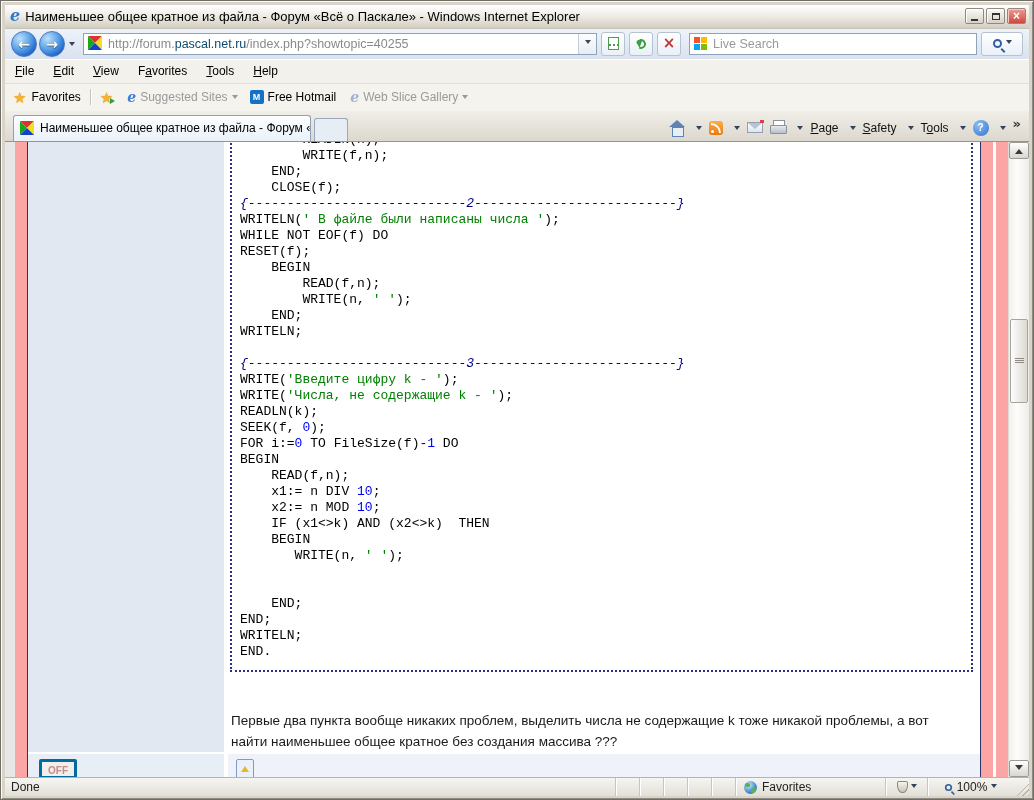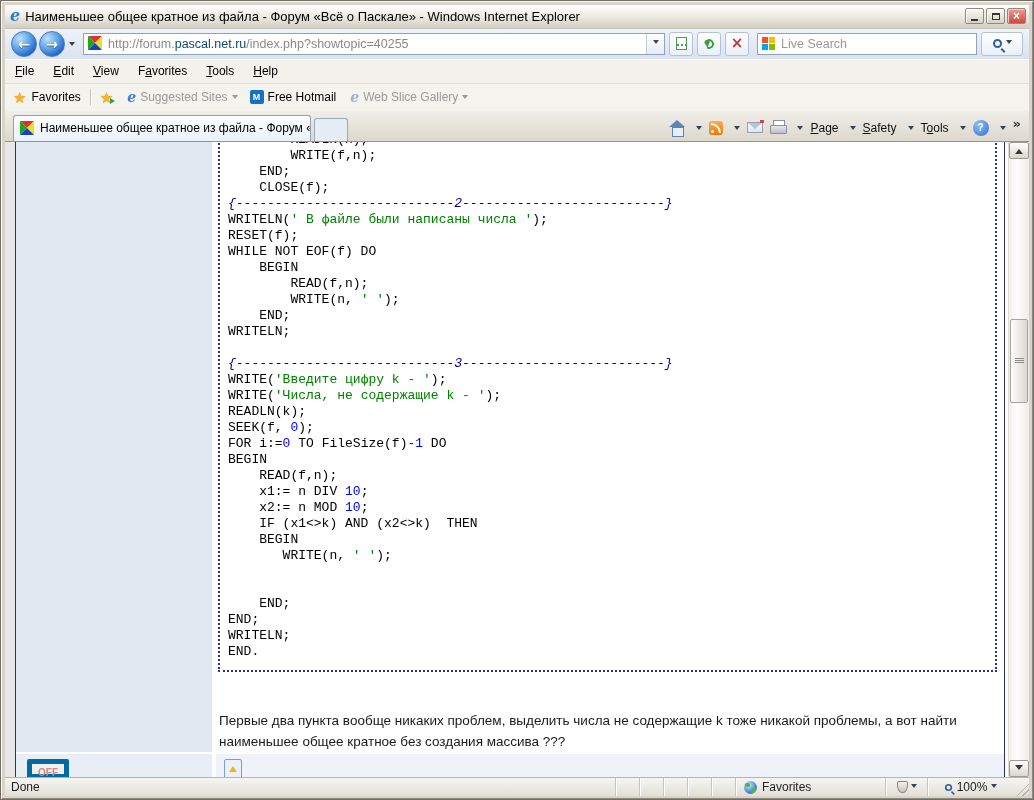--- a/index.html
+++ b/index.html
@@ -40,21 +40,21 @@
   .addr-dd{margin-left:auto;width:18px;height:20px;border-left:1px solid #C4CEDA;
     background:linear-gradient(#FDFEFF,#E7EDF5);display:grid;place-items:center;flex:0 0 auto;}
   .tbtn{width:24px;height:24px;margin-left:4px;border:1px solid #B4C2D4;border-radius:3px;
     background:linear-gradient(#FFFFFF,#E9F0F8);display:grid;place-items:center;flex:0 0 auto;}
   .cmp{width:11px;height:13px;background:#fff;border:1px solid #4E9A50;position:relative;}
   .cmp::after{content:'';position:absolute;left:0;right:0;top:6px;height:2px;
     background:repeating-linear-gradient(90deg,#4E9A50 0 2px,#fff 2px 4px);}
   .rfs{width:10px;height:10px;border:2px solid #3A9E3A;border-radius:50%;border-left-color:transparent;position:relative;transform:rotate(-20deg);}
   .rfs::after{content:'';position:absolute;left:-5px;top:-4px;border:4px solid transparent;border-right:5px solid #3A9E3A;transform:rotate(40deg);}
   .stopx{color:#C23636;font:bold 15px/15px "DejaVu Sans",sans-serif;}
-  .search{width:220px;height:22px;margin-left:8px;border:1px solid #8EA3B8;background:#fff;
+  .search{width:288px;height:22px;margin-left:8px;border:1px solid #8EA3B8;background:#fff;
     display:flex;align-items:center;padding:0 4px;flex:0 0 auto;}
   .winflag{width:13px;height:13px;flex:0 0 auto;margin-right:4px;display:grid;grid-template-columns:6px 6px;grid-gap:1px;}
   .winflag i{width:6px;height:6px;}
   .wf1{background:#F35325;}.wf2{background:#81BC06;}.wf3{background:#05A6F0;}.wf4{background:#FFBA08;}
   .search input{border:none;outline:none;flex:1;font:12.5px "Liberation Sans",sans-serif;color:#000;min-width:0;background:transparent;}
   .search input::placeholder{color:#9A9A9A;opacity:1;}
   .searchbtn{width:42px;height:24px;margin-left:4px;border:1px solid #B4C2D4;border-radius:3px;
     background:linear-gradient(#FFFFFF,#E9F0F8);display:flex;align-items:center;justify-content:center;gap:4px;flex:0 0 auto;}
   .mag{width:9px;height:9px;border:2px solid #2F5FA0;border-radius:50%;position:relative;}
   .mag::after{content:'';position:absolute;width:2px;height:5px;background:#2F5FA0;left:7px;top:7px;transform:rotate(-45deg);}
@@ -90,21 +90,21 @@
   .rss::after{content:'';position:absolute;left:2px;bottom:2px;width:8px;height:8px;border-top:2px solid #fff;border-right:2px solid #fff;border-radius:0 100% 0 0;}
   .mail{width:16px;height:11px;background:linear-gradient(#FEFEFE,#DEE4EC);border:1px solid #93A0B0;position:relative;}
   .mail::before{content:'';position:absolute;left:0;top:0;width:0;height:0;border-left:7px solid transparent;border-right:7px solid transparent;border-top:6px solid #B9C4D2;}
   .mail::after{content:'';position:absolute;right:-2px;top:-3px;width:4px;height:3px;background:#D04545;}
   .prn{position:relative;width:16px;height:13px;}
   .prn::before{content:'';position:absolute;left:3px;top:-1px;width:10px;height:5px;background:#fff;border:1px solid #8A919C;}
   .prn::after{content:'';position:absolute;left:0;top:4px;width:15px;height:7px;background:linear-gradient(#E6E9EE,#B9BFC9);border:1px solid #8A919C;border-radius:1px;}
   .hlp{width:16px;height:16px;border-radius:50%;background:radial-gradient(circle at 35% 30%,#8FC0F4,#2E6FD0);color:#fff;font:bold 10px/16px "Liberation Sans",sans-serif;text-align:center;}
   .chev2{font:bold 13px/13px "DejaVu Sans",sans-serif;color:#333;align-self:flex-start;margin-top:2px;}
   
-  .content{height:638px;display:flex;background:#fca5a5;border-top:1px solid #98948C;overflow:hidden;}
+  .content{height:638px;display:flex;background:#fca5a5;border-top:1px solid #98948C;overflow:hidden;gap:12px;}
   .pagemargin{width:10px;background:#E7E7E7;}
   .page-table{flex:1;display:flex;flex-direction:column;border-left:1px solid #27336B;border-right:1px solid #27336B;overflow:hidden;}
   .main-row{flex:1;display:flex;overflow:hidden;}
   .leftcol{width:196px;background:#E2E8F1;}
   .colgap{width:4px;background:#fff;}
   .post{flex:1;background:#fff;overflow:hidden;}
   .codeclip{overflow:hidden;margin:0 7px 0 2px;}
   .codebox{border:2px dotted #2B2E83;margin-top:-14px;padding:2px 8px 10px 8px;background:#fff;}
   .cl{font:13px/16px "Liberation Mono","DejaVu Sans Mono",monospace;white-space:pre;color:#000;}
   .t-p{color:#000;}
@@ -113,21 +113,21 @@
   .t-n{color:#0000FF;}
   .para{margin:38px 12px 7px 3px;font:13.5px/1.6 "Liberation Sans",sans-serif;color:#1A1A1A;}
   .footer-row{height:25px;background:#fff;padding-top:2px;display:flex;overflow:hidden;}
   .f-left{width:196px;background:#E8EEF6;display:flex;gap:5px;padding:5px 0 0 11px;}
   .f-gap{width:4px;background:#fff;}
   .f-right{flex:1;background:#EFF3F9;display:flex;padding:5px 8px 0 8px;}
   .bbtn{height:20px;padding:0 15px;border:1px solid #27457E;border-radius:2px;
     background:linear-gradient(#7C9CD0,#4268AC 45%,#3A5FA3);color:#fff;
     font:bold 10px/18px "Liberation Sans",sans-serif;letter-spacing:.4px;
     display:flex;align-items:center;gap:4px;box-shadow:inset 0 1px 0 rgba(255,255,255,.45);margin-top:40px;}
-  .off{height:20px;padding:0 6px;background:#F1EFEC;color:#C98A8A;border:5px solid #0369a1;border-radius:2px;font:bold 10px/18px "Liberation Sans",sans-serif;}
+  .off{height:20px;padding:0 6px;background:#F1EFEC;color:#C98A8A;border:3px solid #0369a1;border-radius:2px;font:bold 10px/18px "Liberation Sans",sans-serif;}
   .ydot{width:5px;height:5px;border-radius:50%;background:#FFD34E;}
   .ysq{width:6px;height:6px;background:#FFD34E;}
   .yplus{color:#FFD34E;font:bold 12px/10px "Liberation Sans",sans-serif;}
   .upbtn{width:18px;height:20px;background:#EAF1FA;border:1px solid #7E9CC8;border-radius:2px;display:grid;place-items:center;margin-right:8px;}
   .tri-up-y{width:0;height:0;border:4px solid transparent;border-bottom:6px solid #E8B820;margin-top:-4px;}
   .spacer{flex:1;}
   
   .sgap{width:3px;background:#fff;}
   .vscroll{width:21px;display:flex;flex-direction:column;background:linear-gradient(90deg,#F2F0EC,#FDFDFC 40%,#EFEDE8);border-left:1px solid #DEDBD4;}
   .sbtn{height:17px;background:linear-gradient(#FFFFFF,#D9D6CE);border:1px solid #9D9A93;border-radius:2px;display:grid;place-items:center;}
@@ -278,22 +278,22 @@
         <div class="colgap"></div>
         <div class="post">
           <div class="codeclip">
             <div class="codebox">
                 <div class="cl"><span class="t-p">        READLN(n);</span></div>
                 <div class="cl"><span class="t-p">        WRITE(f,n);</span></div>
                 <div class="cl"><span class="t-p">    END;</span></div>
                 <div class="cl"><span class="t-p">    CLOSE(f);</span></div>
                 <div class="cl"><span class="t-c">{----------------------------2--------------------------}</span></div>
                 <div class="cl"><span class="t-p">WRITELN(</span><span class="t-s">' В файле были написаны числа '</span><span class="t-p">);</span></div>
+                <div class="cl"><span class="t-p">WHILE NOT EOF(f) DO</span></div>
                 <div class="cl"><span class="t-p">RESET(f);</span></div>
-                <div class="cl"><span class="t-p">WHILE NOT EOF(f) DO</span></div>
                 <div class="cl"><span class="t-p">    BEGIN</span></div>
                 <div class="cl"><span class="t-p">        READ(f,n);</span></div>
                 <div class="cl"><span class="t-p">        WRITE(n, </span><span class="t-s">' '</span><span class="t-p">);</span></div>
                 <div class="cl"><span class="t-p">    END;</span></div>
                 <div class="cl"><span class="t-p">WRITELN;</span></div>
                 <div class="cl">&nbsp;</div>
                 <div class="cl"><span class="t-c">{----------------------------3--------------------------}</span></div>
                 <div class="cl"><span class="t-p">WRITE(</span><span class="t-s">'Введите цифру k - '</span><span class="t-p">);</span></div>
                 <div class="cl"><span class="t-p">WRITE(</span><span class="t-s">'Числа, не содержащие k - '</span><span class="t-p">);</span></div>
                 <div class="cl"><span class="t-p">READLN(k);</span></div>

